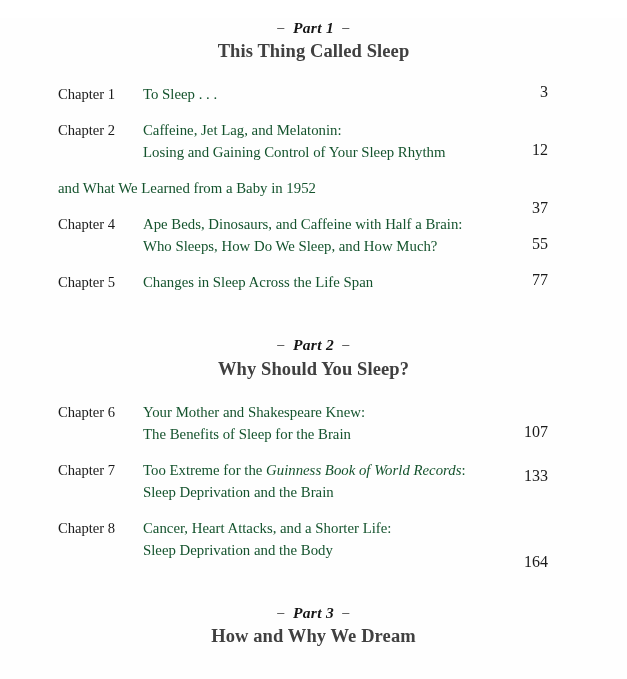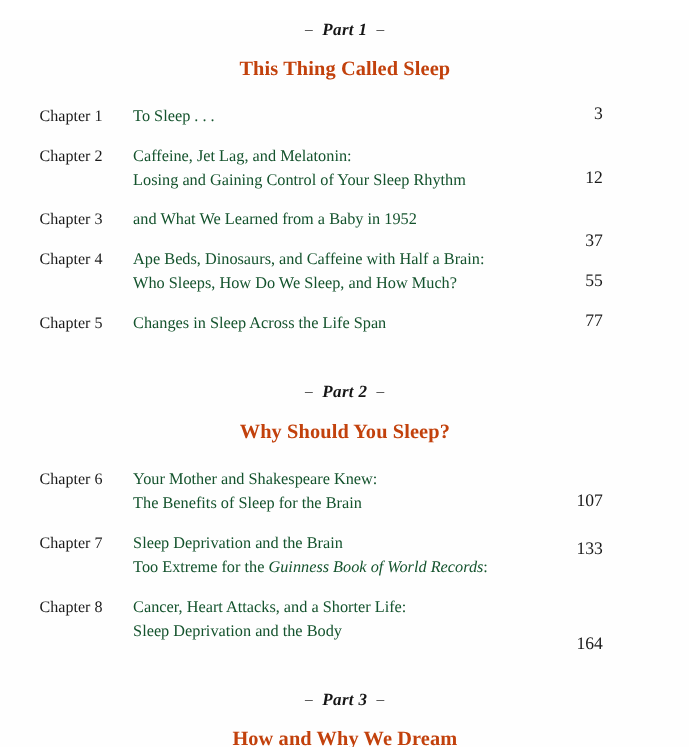--- a/index.html
+++ b/index.html
@@ -42,33 +42,33 @@
   .part-dash {
     font-style: normal;
     font-weight: 400;
     font-size: 14px;
     color: #2a2a2a;
     vertical-align: 1px;
   }
   .part-title {
     font-size: 18.5px;
     font-weight: 700;
-    color: #c2410c;
+    color: #404040;
     line-height: 1.3;
-    margin-top: 14px;
+    margin-top: 2px;
     letter-spacing: 0.1px;
     text-align: center;
   }
 
   
   .chapter-row {
     position: relative;
     display: flex;
     align-items: flex-start;
-    padding-left: 36px;
+    padding-left: 58px;
     box-sizing: border-box;
   }
   .chapter-label {
     flex: 0 0 85px;
     width: 85px;
     font-size: 14.6px;
     line-height: 22px;
     color: #1a1a1a;
     white-space: nowrap;
   }
@@ -118,21 +118,20 @@
         <div class="chapter-label">Chapter 2</div>
         <div class="chapter-body">
           <div class="chapter-title-lines">
             <div class="title-line"><span>Caffeine, Jet Lag, and Melatonin:</span></div>
             <div class="title-line"><span>Losing and Gaining Control of Your Sleep Rhythm</span></div>
           </div>
           <div class="page-col" style="top: 22px;">12</div>
         </div>
       </div>
       <div class="chapter-row" style="margin-top: 14px;">
-        <div class="chapter-label">Chapter 3</div>
         <div class="chapter-body">
           <div class="chapter-title-lines">
             <div class="title-line"><span>and What We Learned from a Baby in 1952</span></div>
           </div>
           <div class="page-col" style="top: 22px;">37</div>
         </div>
       </div>
       <div class="chapter-row" style="margin-top: 14px;">
         <div class="chapter-label">Chapter 4</div>
         <div class="chapter-body">
@@ -163,22 +162,22 @@
             <div class="title-line"><span>Your Mother and Shakespeare Knew:</span></div>
             <div class="title-line"><span>The Benefits of Sleep for the Brain</span></div>
           </div>
           <div class="page-col" style="top: 22px;">107</div>
         </div>
       </div>
       <div class="chapter-row" style="margin-top: 14px;">
         <div class="chapter-label">Chapter 7</div>
         <div class="chapter-body">
           <div class="chapter-title-lines">
+            <div class="title-line"><span>Too Extreme for the </span><span class="ital">Guinness Book of World Records</span><span>:</span></div>
             <div class="title-line"><span>Sleep Deprivation and the Brain</span></div>
-            <div class="title-line"><span>Too Extreme for the </span><span class="ital">Guinness Book of World Records</span><span>:</span></div>
           </div>
           <div class="page-col" style="top: 8px;">133</div>
         </div>
       </div>
       <div class="chapter-row" style="margin-top: 14px;">
         <div class="chapter-label">Chapter 8</div>
         <div class="chapter-body">
           <div class="chapter-title-lines">
             <div class="title-line"><span>Cancer, Heart Attacks, and a Shorter Life:</span></div>
             <div class="title-line"><span>Sleep Deprivation and the Body</span></div>

